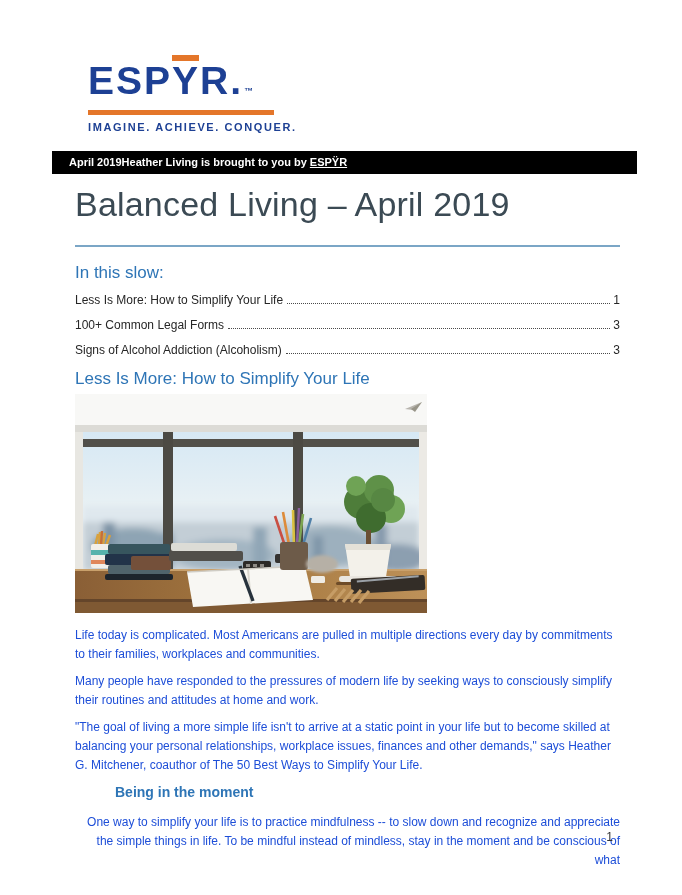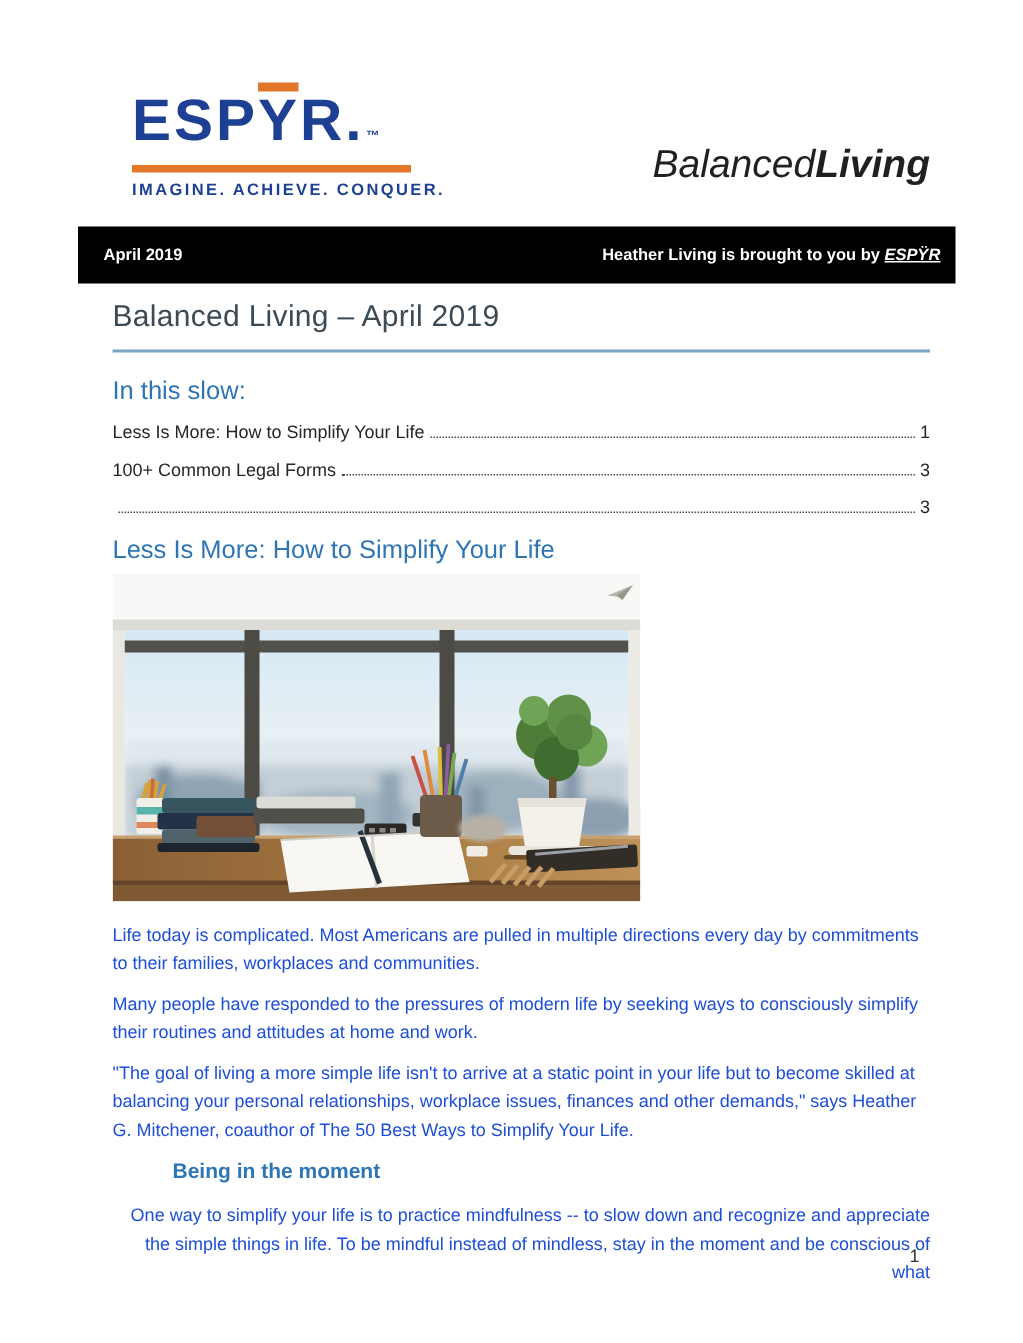--- a/index.html
+++ b/index.html
@@ -15,31 +15,31 @@
   .logo-wordmark { position:relative; display:inline-block; color:#1d4094; font-weight:700; font-size:39px; line-height:1.1; letter-spacing:2px; }
   .logo-tm { font-size:9px; font-weight:700; color:#1d4094; vertical-align:baseline; margin-left:1px; }
   .y-macron { position:absolute; top:-5px; left:84px; width:27px; height:6px; background:#e4762a; }
   .logo-rule { width:186px; height:5px; background:#e4762a; margin:7px 0 6px; }
   .logo-tagline { color:#1d4094; font-weight:700; font-size:11px; letter-spacing:1.6px; white-space:nowrap; }
   .masthead { margin-top:34px; font-size:26px; font-style:italic; color:#221f20; white-space:nowrap; }
   .masthead .w2 { font-weight:700; }
 
   
   .info-bar {
-    margin:18px 45px 0 52px; height:38px; background:#000000; color:#ffffff;
-    font-size:11px; font-weight:700; display:flex; justify-content:space-between;
+    margin:18px 45px 0 52px; height:23px; background:#000000; color:#ffffff;
+    font-size:11px; font-weight:700; display:flex; justify-content:flex-start;
     align-items:center; padding:0 10px 0 17px;
   }
-  .info-link { text-decoration:underline; cursor:pointer;font-style:italic; }
+  .info-link { text-decoration:underline; cursor:pointer; }
 
   
   .content { padding:0 62px 0 75px; }
   .doc-title {
-    margin-top:11px; font-size:20px; font-weight:400; color:#3b4a54;
-    padding-bottom:10px; border-bottom:2px solid #7ba6c6; letter-spacing:.2px;
+    margin-top:11px; font-size:34px; font-weight:400; color:#3b4a54;
+    padding-bottom:21px; border-bottom:2px solid #7ba6c6; letter-spacing:.2px;
   }
   .toc-heading { margin-top:16px; font-size:17px; font-weight:500; color:#2e75b6; line-height:20px; }
   .toc-row { display:flex; align-items:baseline; margin-top:10px; font-size:12px; color:#262626; line-height:15px; cursor:pointer; }
   .toc-row:first-of-type { margin-top:9px; }
   .toc-leader { flex:1; border-bottom:1.5px dotted #4a4a4a; margin:0 3px 3px 4px; }
   .article-heading { margin-top:11px; font-size:17px; font-weight:500; color:#2e75b6; line-height:19px; }
 
   .photo { margin-top:6px; width:352px; height:219px; position:relative; overflow:hidden; }
 
   .body-text p { margin:8px 0 0 0; font-size:12px; line-height:19px; color:#1d4ed8; }
@@ -56,23 +56,20 @@
 
   <div class="header">
     <div>
       <div class="logo-wordmark">
         <span>ESPYR.</span><span class="logo-tm">™</span>
         <span class="y-macron"></span>
       </div>
       <div class="logo-rule"></div>
       <div class="logo-tagline">IMAGINE. ACHIEVE. CONQUER.</div>
     </div>
-    <div class="masthead">
-      <span class="w1">Balanced</span><span class="w2">Living</span>
-    </div>
   </div>
 
   <div class="info-bar">
     <span>April 2019</span>
     <span>
       <span>Heather Living is brought to you by </span><span class="info-link">ESPŸR</span>
     </span>
   </div>
 
   <div class="content">
@@ -86,20 +83,21 @@
         <span>Less Is More: How to Simplify Your Life</span>
         <span class="toc-leader"></span>
         <span>1</span>
       </div>
       <div class="toc-row">
         <span>100+ Common Legal Forms</span>
         <span class="toc-leader"></span>
         <span>3</span>
       </div>
       <div class="toc-row">
+        <span>Signs of Alcohol Addiction (Alcoholism)</span>
         <span class="toc-leader"></span>
         <span>3</span>
       </div>
     </div>
 
     <div class="article-heading">Less Is More: How to Simplify Your Life</div>
 
     <div class="photo">
       <svg width="352" height="219" viewBox="0 0 352 219">
         <defs>

